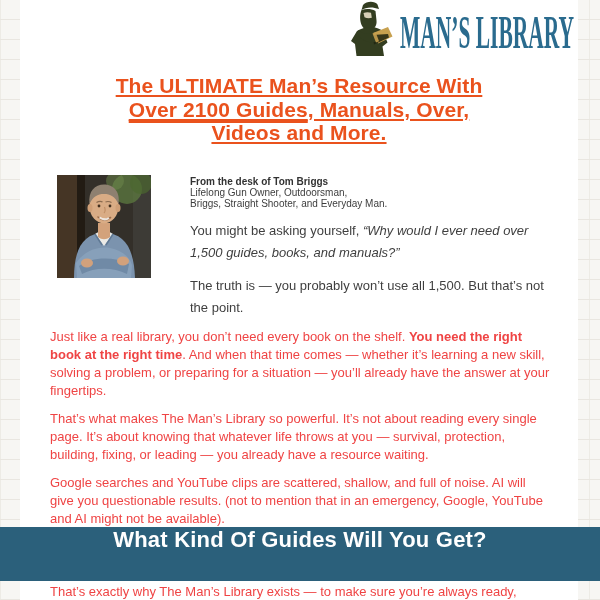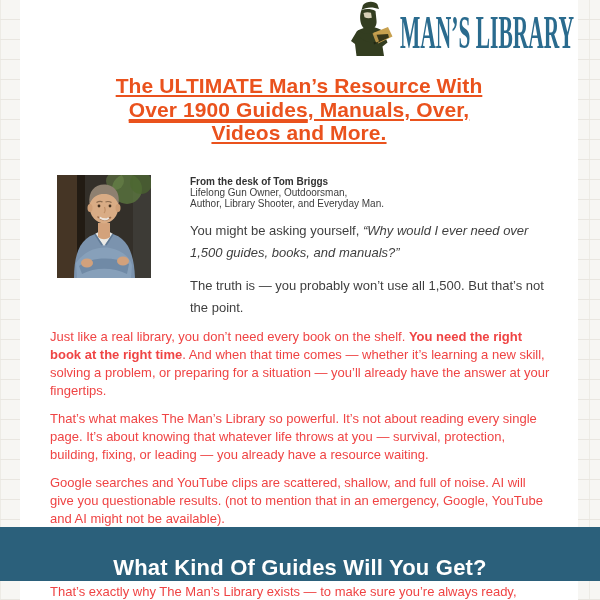--- a/index.html
+++ b/index.html
@@ -35,21 +35,21 @@
   .intro-text { margin-left: 39px; width: 368px; padding-top: 1px; }
   .desk-heading { font-size: 10px; font-weight: 700; color: #323232; line-height: 11px; }
   .desk-line { font-size: 10px; color: #3d3d3d; line-height: 11px; }
   .intro-para { font-size: 13px; line-height: 22px; color: #3f3f3f; margin: 11px 0 0; }
   .body-copy { margin: 9px 28px 0 30px; }
   .body-copy p { font-size: 13px; line-height: 18.3px; color: #ef4444; margin: 0 0 9px; }
   .body-copy p span.b, .intro-para span.b { font-weight: 700; }
   .banner {
     position: absolute; left: 0; top: 527px; width: 600px; height: 54px;
     background: #2b607b; z-index: 3;
-    display: flex; align-items: flex-end; justify-content: center;
+    display: flex; align-items: flex-start; justify-content: center;
   }
   .banner h2 {
     margin: 0; font-size: 22px; font-weight: 700; color: #ffffff;
     letter-spacing: 0.2px;
   }
 </style>
 </head>
 <body>
 
 <div class="page">
@@ -66,21 +66,21 @@
           <path fill="#1e2410" opacity="0.85" d="M24.5 35 l1.5 9.5 15 -7 -1 -3.5 z"></path>
           <path fill="#333d20" d="M10 35 c5 6.5 12.5 8.5 18.5 6.5 l-3 -8.5 c-5.5 2 -10.5 1 -15.5 -3 z"></path>
           <path fill="#c7a04f" opacity="0.9" d="M24.5 33.5 l3.5 9 3 -1.2 -3.3 -9 z"></path>
         </g>
         <text x="52" y="48" font-family="Liberation Serif, DejaVu Serif, serif" font-weight="bold" font-size="46" fill="#2a6b8e" textLength="174" lengthAdjust="spacingAndGlyphs">MAN’S LIBRARY</text>
       </svg>
     </a>
 
     <h1 class="headline">
       <span class="hl-line">The ULTIMATE Man’s Resource With</span>
-      <span class="hl-line"><span class="hl-underline">Over 1900 Guides</span><span>, Manuals, Over,</span></span>
+      <span class="hl-line"><span class="hl-underline">Over 2100 Guides</span><span>, Manuals, Over,</span></span>
       <span class="hl-line">Videos and More.</span>
     </h1>
 
     <div class="intro">
       <svg class="photo" viewBox="0 0 94 103" preserveAspectRatio="none">
         <rect width="94" height="103" fill="#332f29"></rect>
         <rect width="24" height="103" fill="#453525"></rect>
         <rect x="20" width="8" height="103" fill="#221b13"></rect>
         <rect x="76" width="18" height="103" fill="#3d3b36"></rect>
         <circle cx="70" cy="14" r="15" fill="#5e7b40" opacity="0.75"></circle>
@@ -103,21 +103,21 @@
         <circle cx="53" cy="31" r="1.4" fill="#43301f"></circle>
         <path d="M47.5 32 q1.5 4 -0.5 6" stroke="#c08f66" stroke-width="1.2" fill="none"></path>
         <path d="M41 42 q6 5.5 12.5 0.5" stroke="#9a6a48" stroke-width="1.6" fill="none" stroke-linecap="round"></path>
         <path d="M42.5 42.5 q5 3.5 9.5 0.5" stroke="#f4f2ee" stroke-width="2" fill="none" opacity="0.9"></path>
         <path d="M38 59 L45 70" stroke="#5f7893" stroke-width="1.5"></path>
         <path d="M56 59 L49 70" stroke="#5f7893" stroke-width="1.5"></path>
       </svg>
       <div class="intro-text">
         <div class="desk-heading">From the desk of Tom Briggs</div>
         <div class="desk-line">Lifelong Gun Owner, Outdoorsman,</div>
-        <div class="desk-line">Author, Library Shooter, and Everyday Man.</div>
+        <div class="desk-line">Briggs, Straight Shooter, and Everyday Man.</div>
         <p class="intro-para"><span>You might be asking yourself, </span><span style="font-style: italic;">“Why would I ever need over 1,500 guides, books, and manuals?”</span></p>
         <p class="intro-para">The truth is — you probably won’t use all 1,500. But that’s not the point.</p>
       </div>
     </div>
 
     <div class="body-copy">
       <p><span>Just like a real library, you don’t need every book on the shelf. </span><span class="b">You need the right book at the right time</span><span>. And when that time comes — whether it’s learning a new skill, solving a problem, or preparing for a situation — you’ll already have the answer at your fingertips.</span></p>
       <p><span>That’s what makes The Man’s Library so powerful. It’s not about reading every single page. It’s about knowing that whatever life throws at you — survival, protection, building, fixing, or leading — you already have a resource waiting.</span></p>
       <p><span>Google searches and YouTube clips are scattered, shallow, and full of noise. AI will give you questionable results. (not to mention that in an emergency, Google, YouTube and AI might not be available).</span></p>
       <p><span>What you need is one place. A resource you can trust. </span><span class="b">A library built for men like you</span><span>.</span></p>

